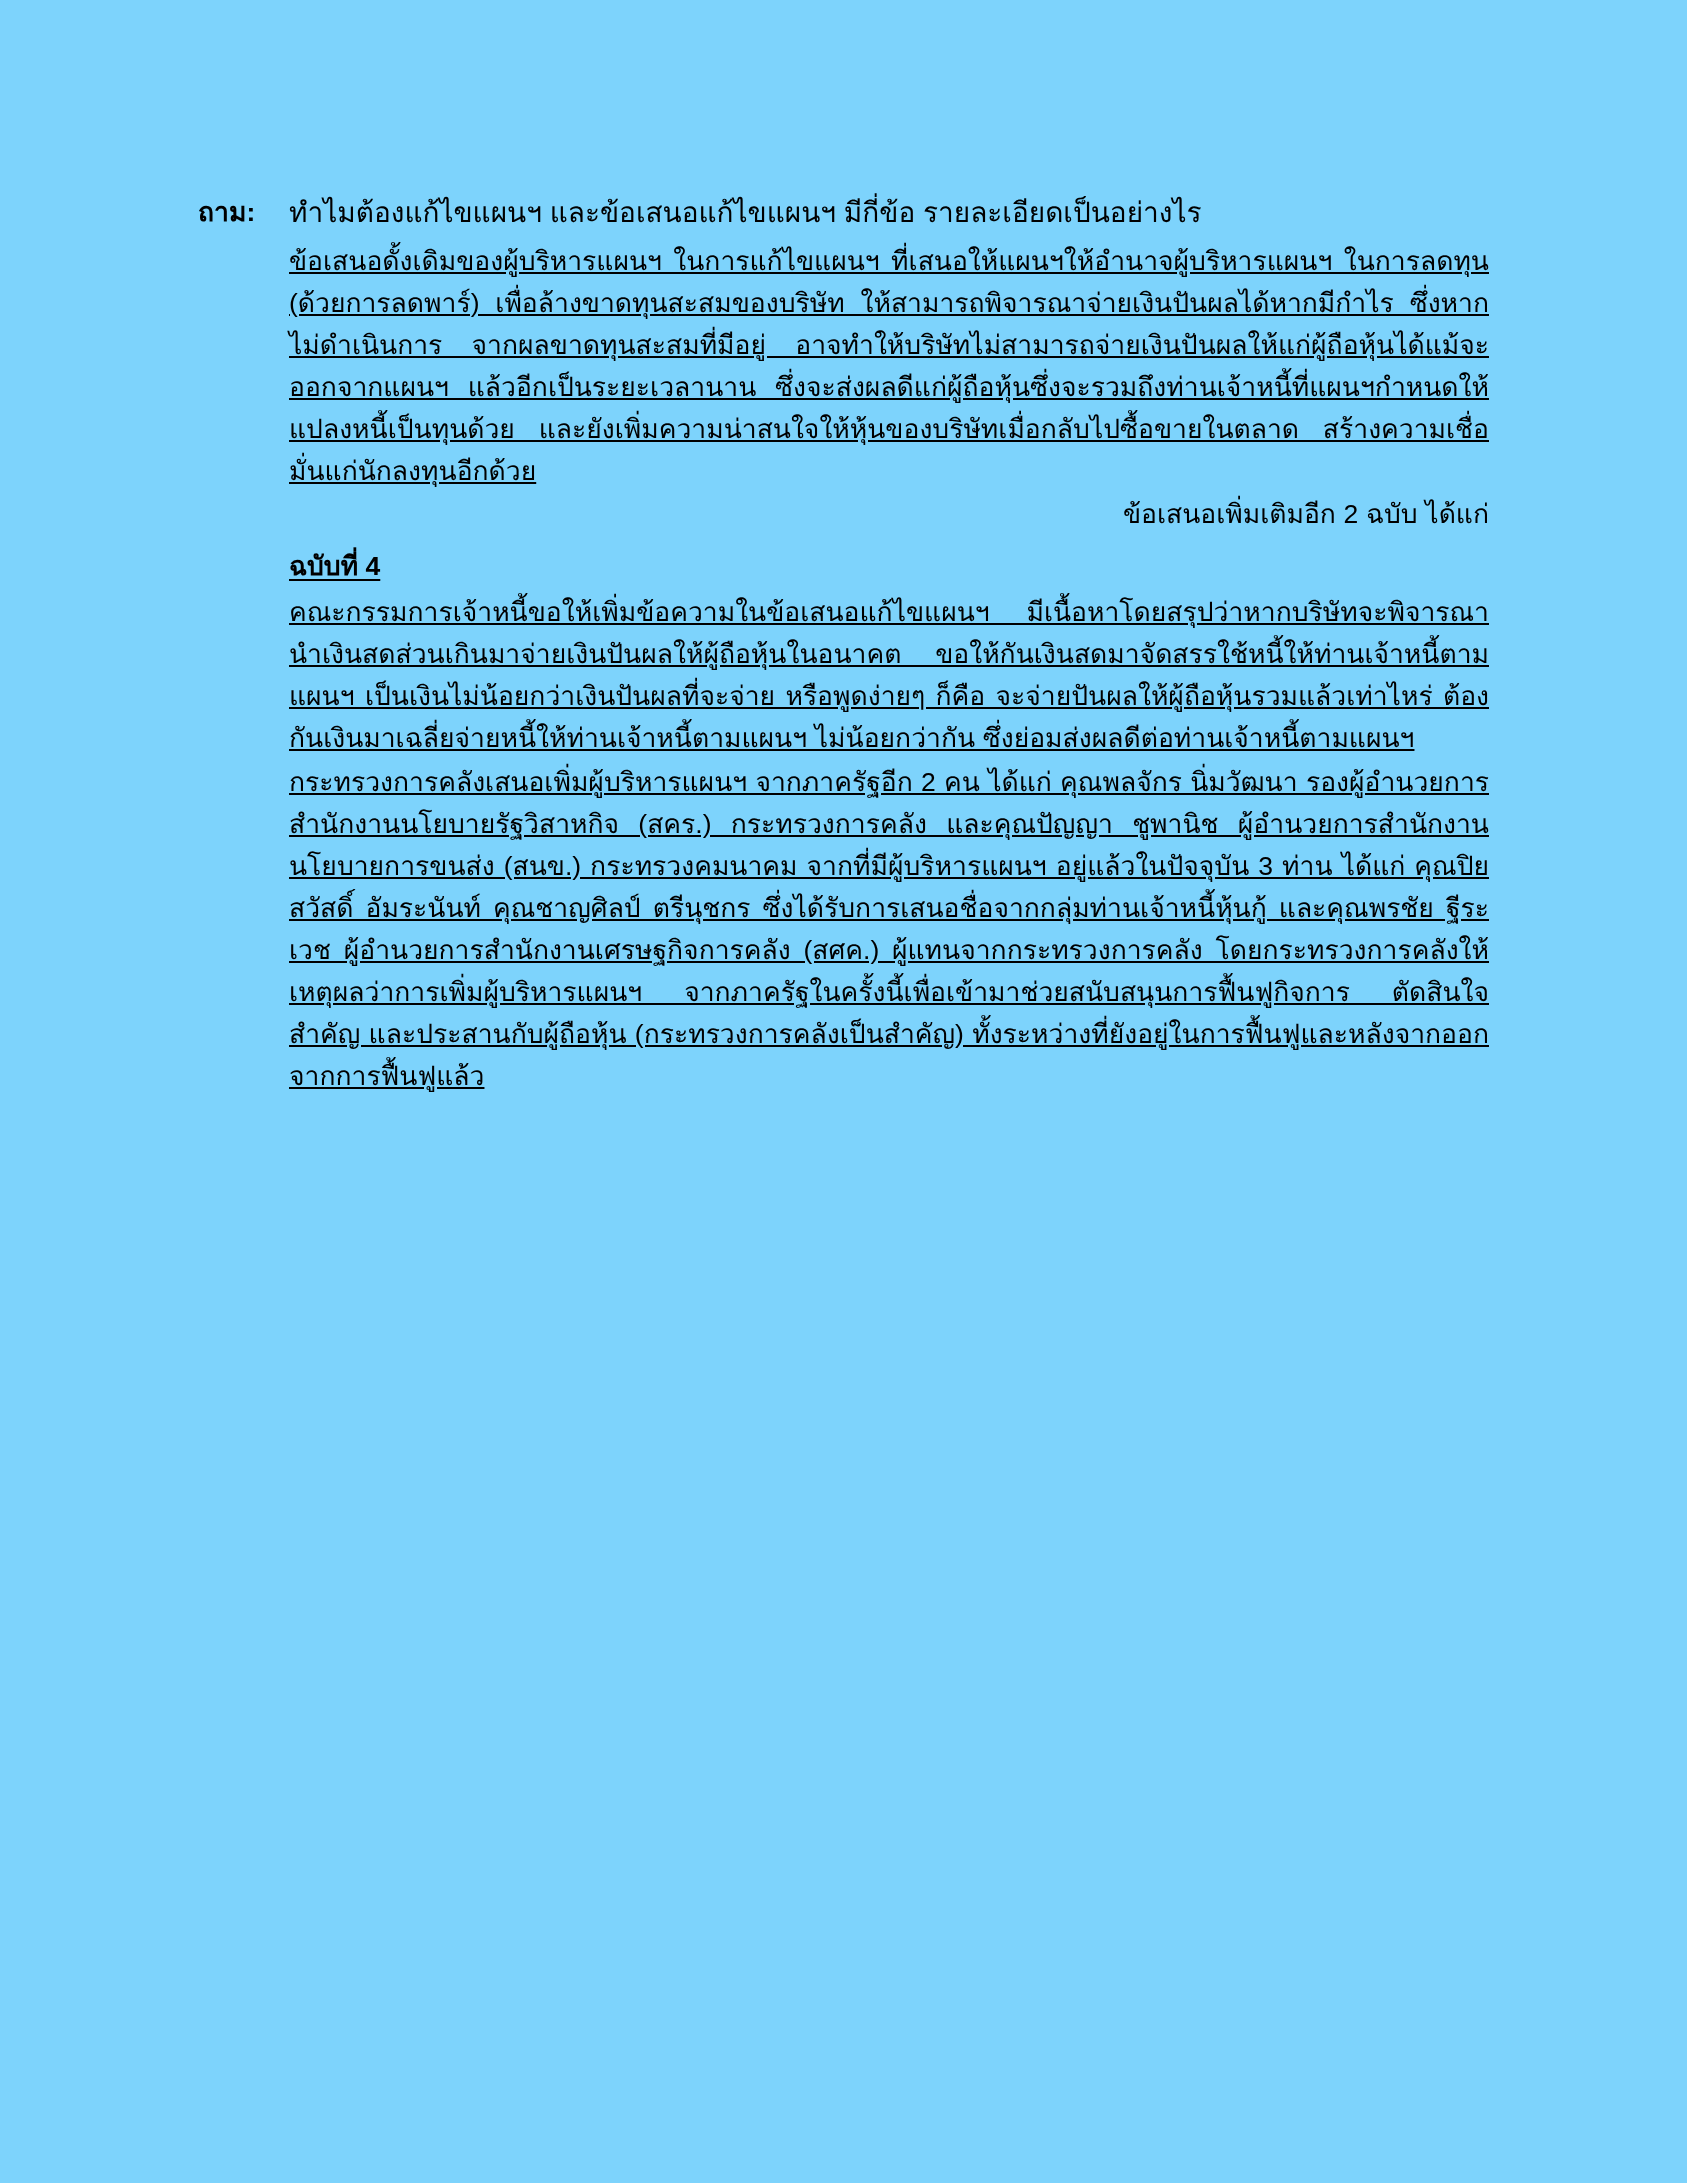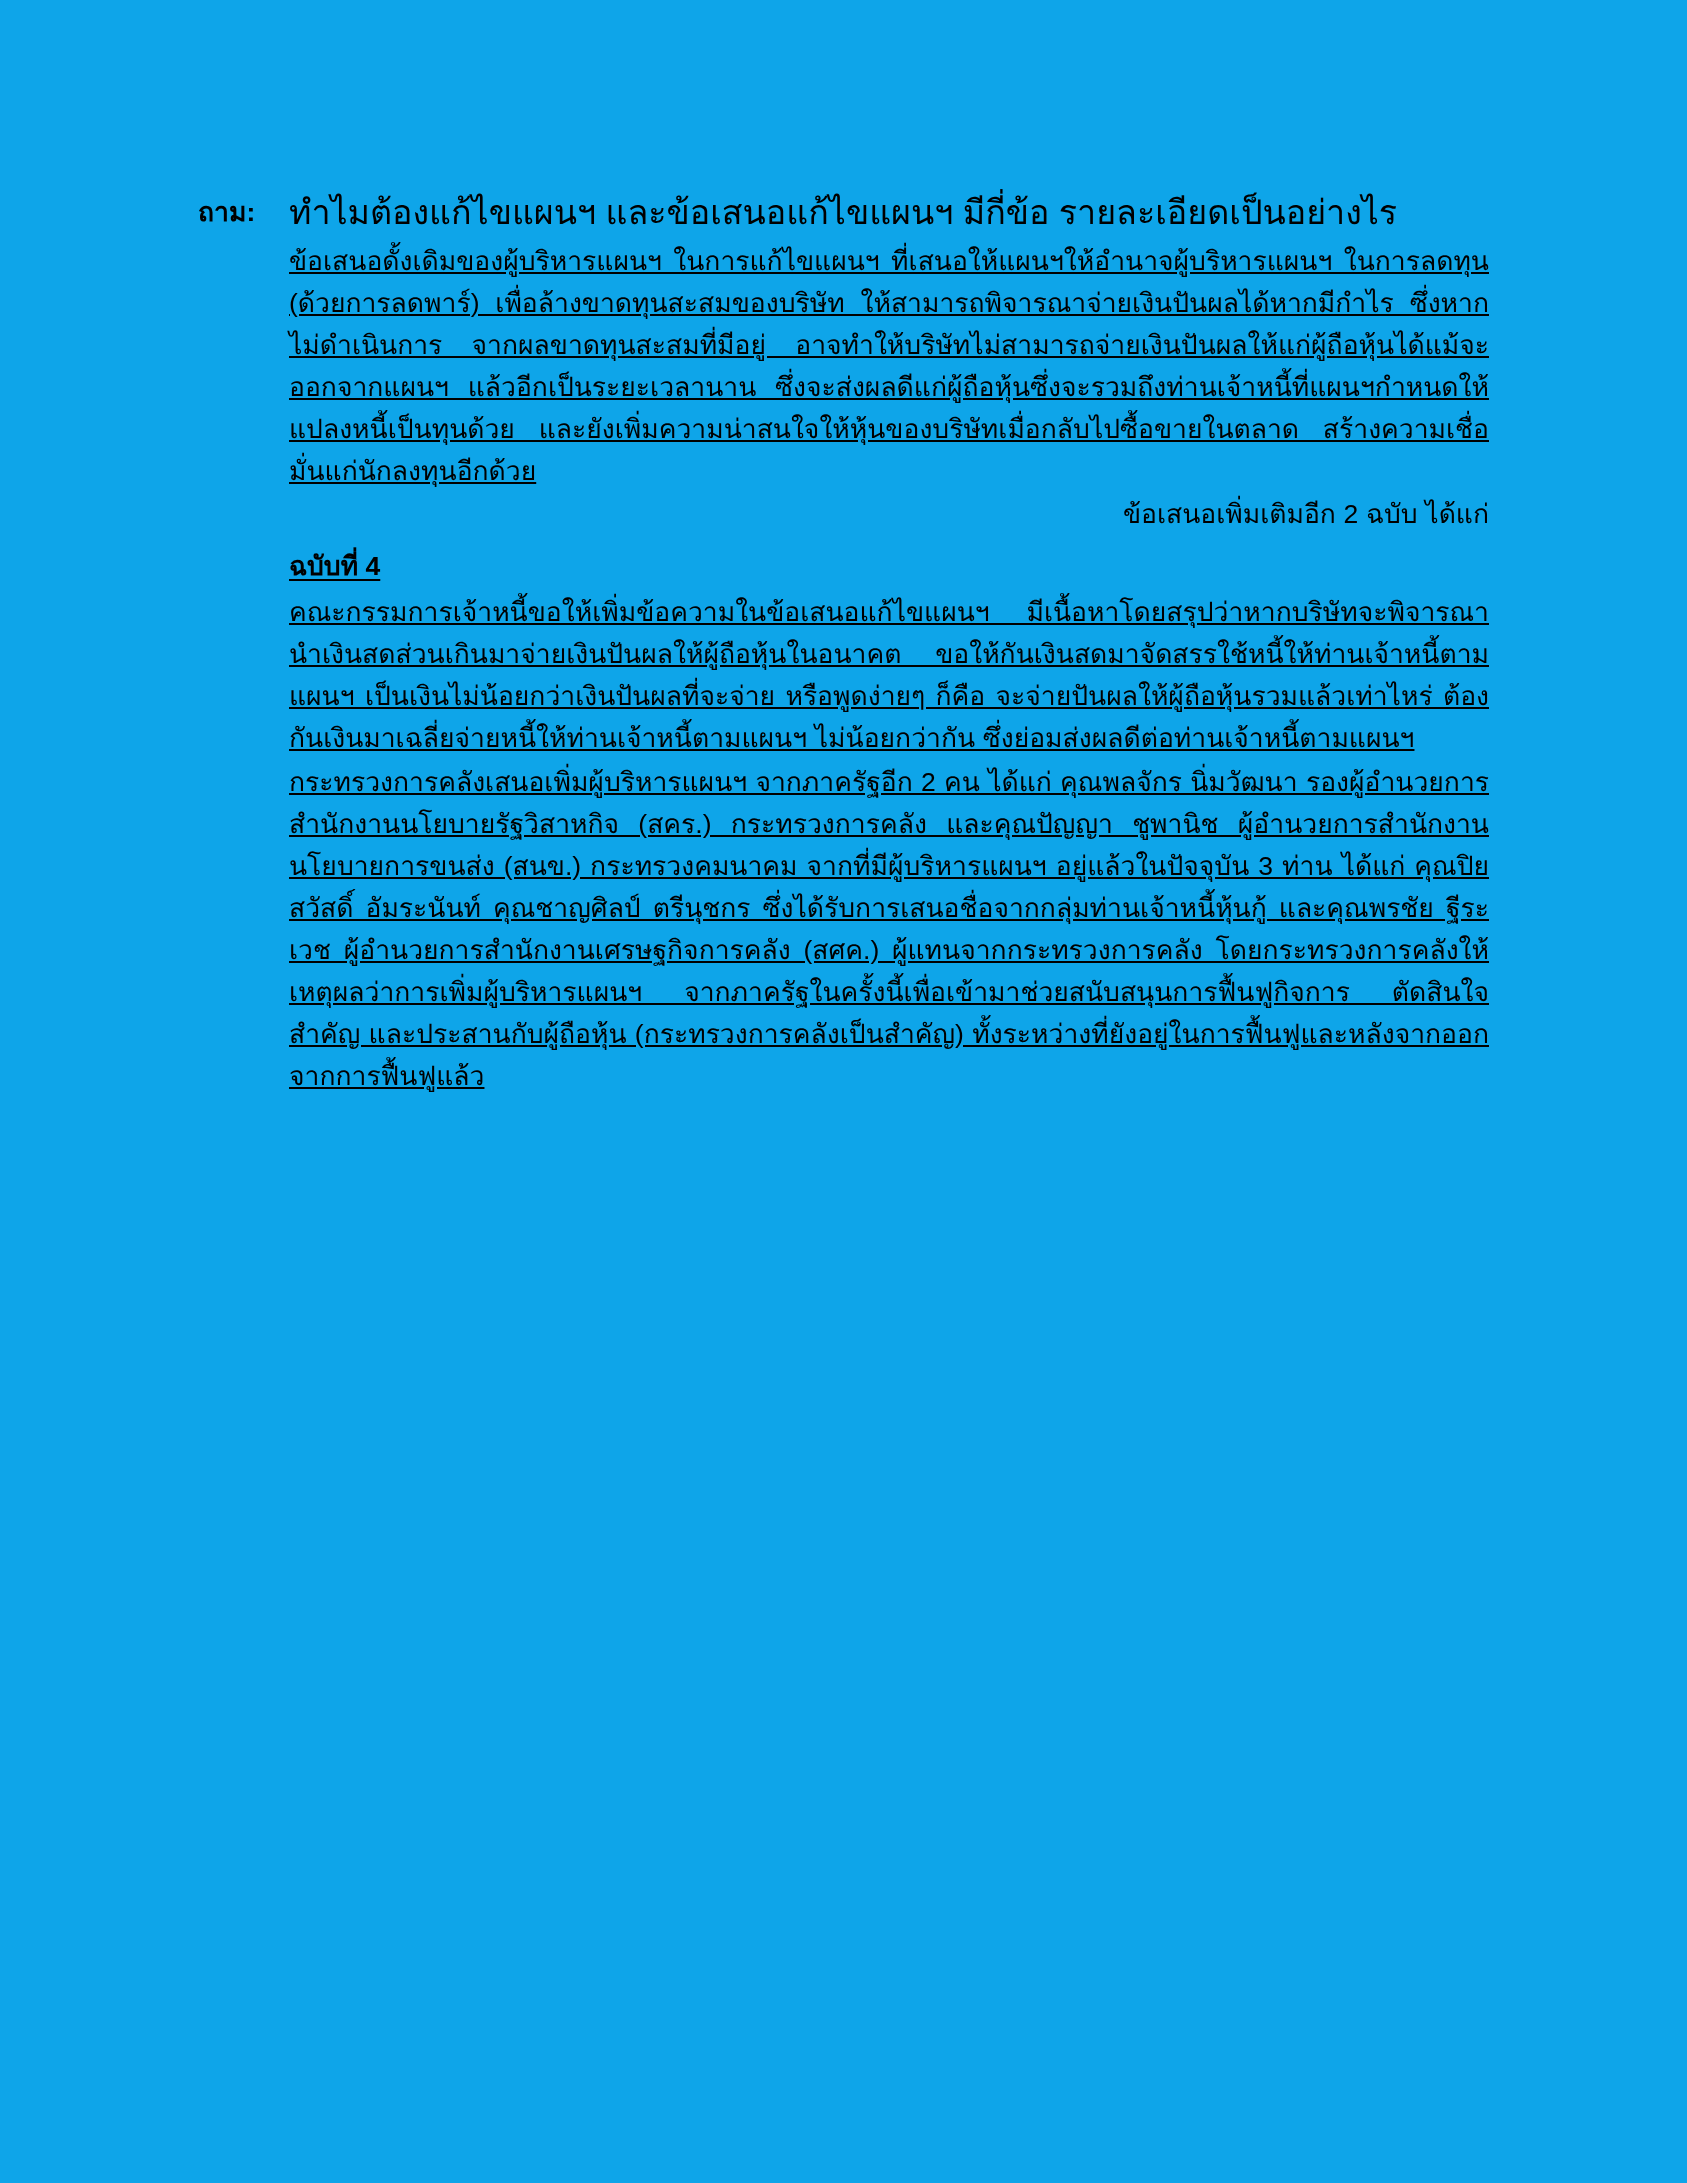--- a/index.html
+++ b/index.html
@@ -13,41 +13,41 @@
     height: 2183px;
     font-family: "Liberation Sans", "DejaVu Sans", sans-serif;
     color: #000000;
     -webkit-font-smoothing: antialiased;
   }
 
   .page {
     position: relative;
     width: 1687px;
     height: 2183px;
-    background: #0ea5e9;
+    background: #7dd3fc;
     box-sizing: border-box;
     padding: 192px 198px 0 198px;
   }
 
   
   .qa-row {
     display: flex;
     align-items: flex-start;
     margin: 0 0 6.6px 0;
   }
   .qa-label {
     flex: 0 0 91px;
     font-weight: bold;
     font-size: 26.5px;
     line-height: 41px;
     white-space: nowrap;
   }
   .qa-body {
     flex: 1 1 auto;
-    font-size: 34px;
+    font-size: 28px;
     line-height: 41px;
   }
 
   
   .content {
     margin-left: 91px;
   }
 
   .section-heading {
     font-size: 26.5px;

